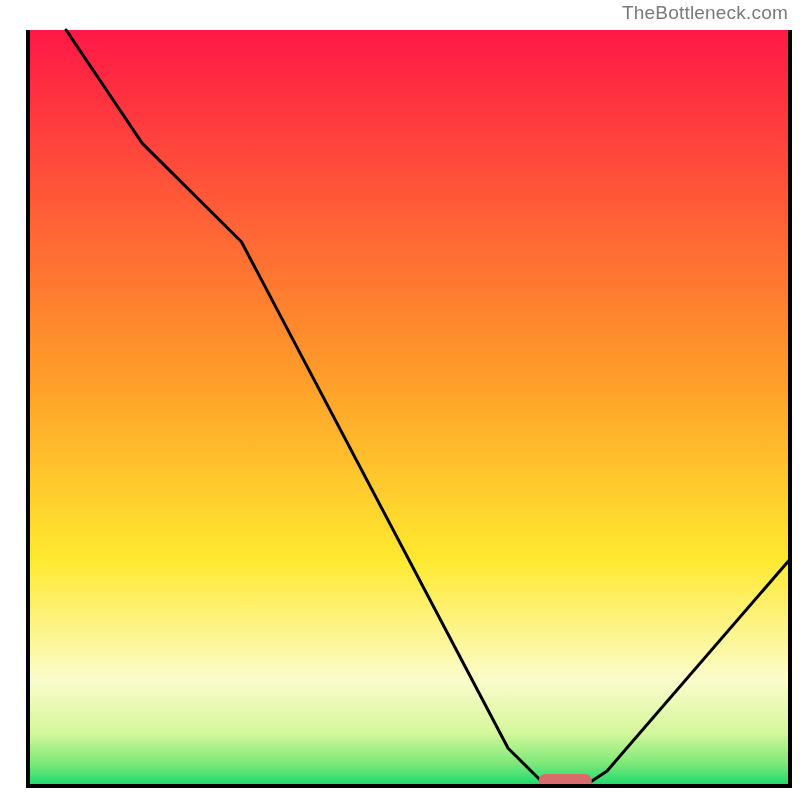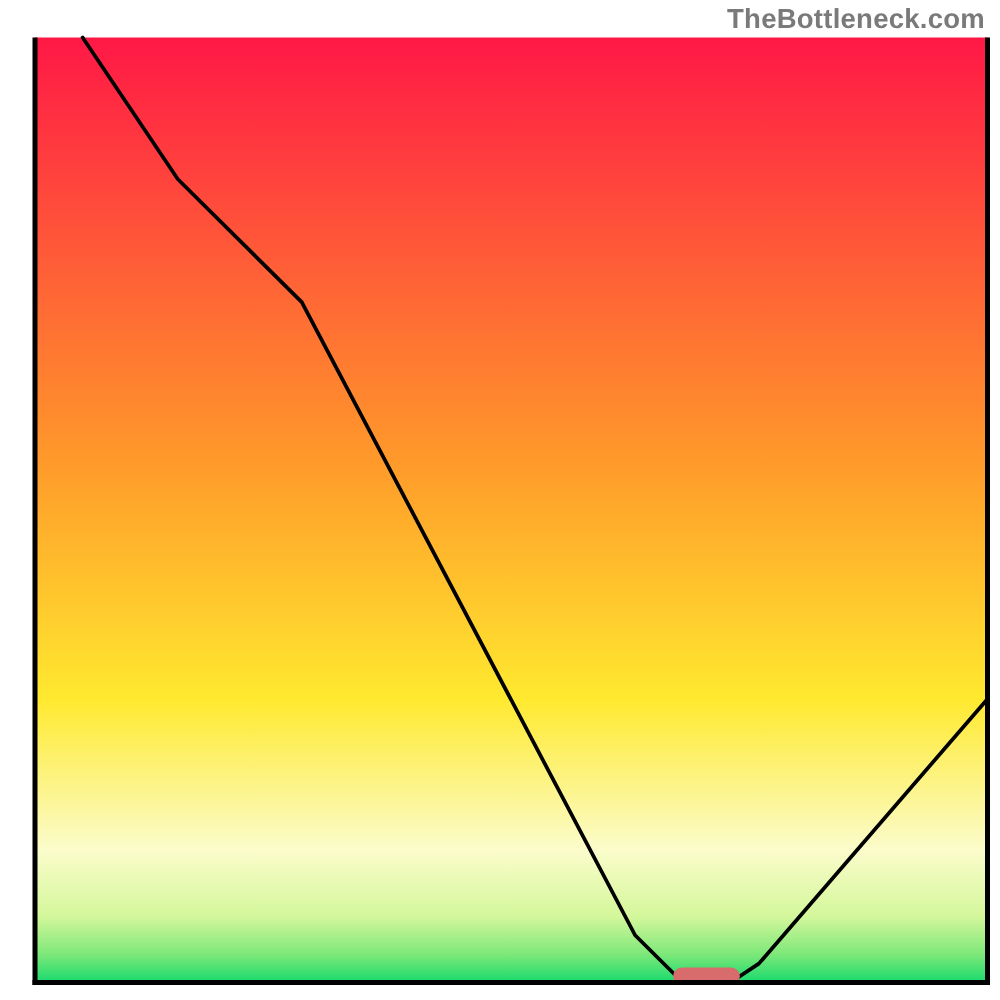--- a/index.html
+++ b/index.html
@@ -15,22 +15,22 @@
     overflow: hidden;
   }
   svg {
     display: block;
   }
   .watermark {
     position: absolute;
     top: 2px;
     right: 12px;
     color: #7a7a7a;
-    font-size: 22px;
-    font-weight: 700;
+    font-size: 19px;
+    font-weight: 400;
     letter-spacing: 0.2px;
   }
 </style>
 </head>
 <body>
 
 <div class="wrap">
   <div class="watermark">TheBottleneck.com</div>
 
   <svg id="chart-svg" width="800" height="800" viewBox="0 0 800 800">

